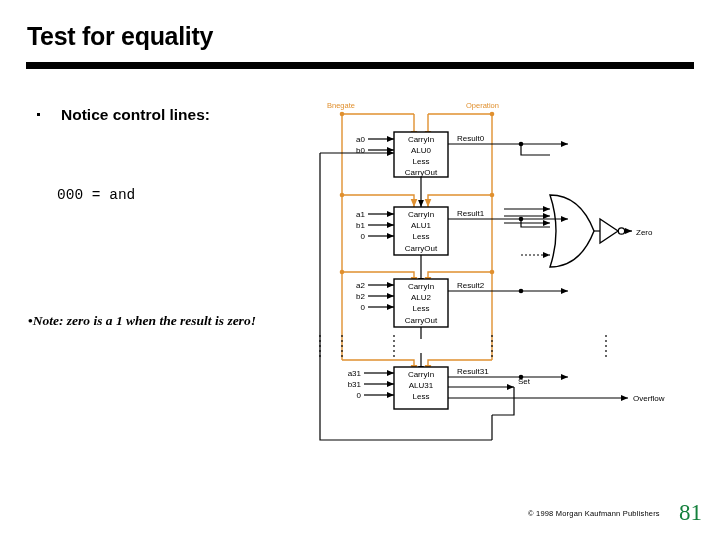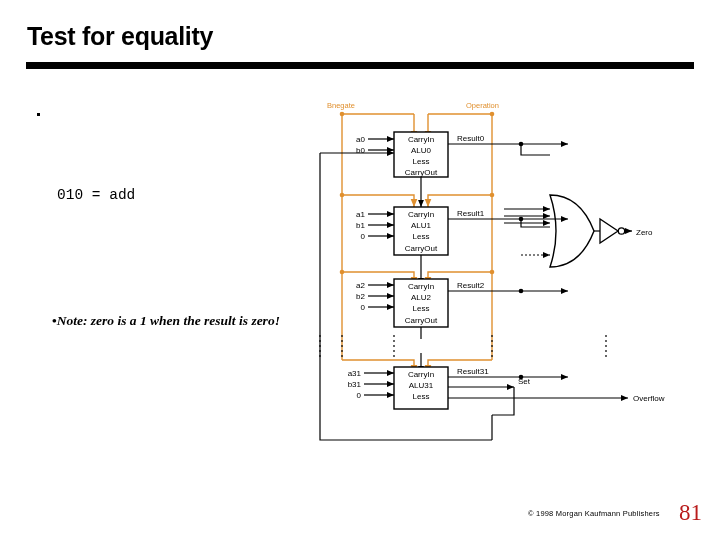--- a/index.html
+++ b/index.html
@@ -80,21 +80,20 @@
   .note {
     position: absolute;
     left: 28px;
     top: 313px;
     font-family: "Liberation Serif", "DejaVu Serif", serif;
     font-style: italic;
     font-weight: bold;
     font-size: 13.5px;
     color: #000;
     white-space: nowrap;
-    margin-left: 24px;
   }
   .note-bullet {
     font-style: normal;
     font-weight: bold;
   }
   
   .footer-copy {
     position: absolute;
     left: 528px;
     top: 509px;
@@ -103,21 +102,21 @@
     white-space: nowrap;
     letter-spacing: 0.2px;
     text-align: center;
   }
   .page-num {
     position: absolute;
     left: 679px;
     top: 500px;
     font-family: "Liberation Serif", "DejaVu Serif", serif;
     font-size: 23px;
-    color: #b91c1c;
+    color: #15803d;
   }
   
   .figure {
     position: absolute;
     left: 318px;
     top: 95px;
     width: 400px;
     height: 355px;
   }
   .figure svg { display: block; }
@@ -125,24 +124,25 @@
 </head>
 <body>
 
 <div class="slide">
 
   <div class="title">Test for equality</div>
   <div class="title-rule"></div>
 
   <div class="bullet-row">
     <span class="bullet-dot"></span>
+    <span class="bullet-label">Notice control lines:</span>
   </div>
 
   <div class="code-list">
-    <div class="code-line">010 = add</div>
+    <div class="code-line">000 = and</div>
   </div>
 
   <div class="note"><span class="note-bullet">•</span><span>Note:  zero is a 1 when the result is zero!</span></div>
 
   <div class="footer-copy">© 1998 Morgan Kaufmann Publishers</div>
   <div class="page-num">81</div>
 
   <div class="figure">
     <svg width="400" height="355" viewBox="0 0 400 355" xmlns="http://www.w3.org/2000/svg">
       <defs>

